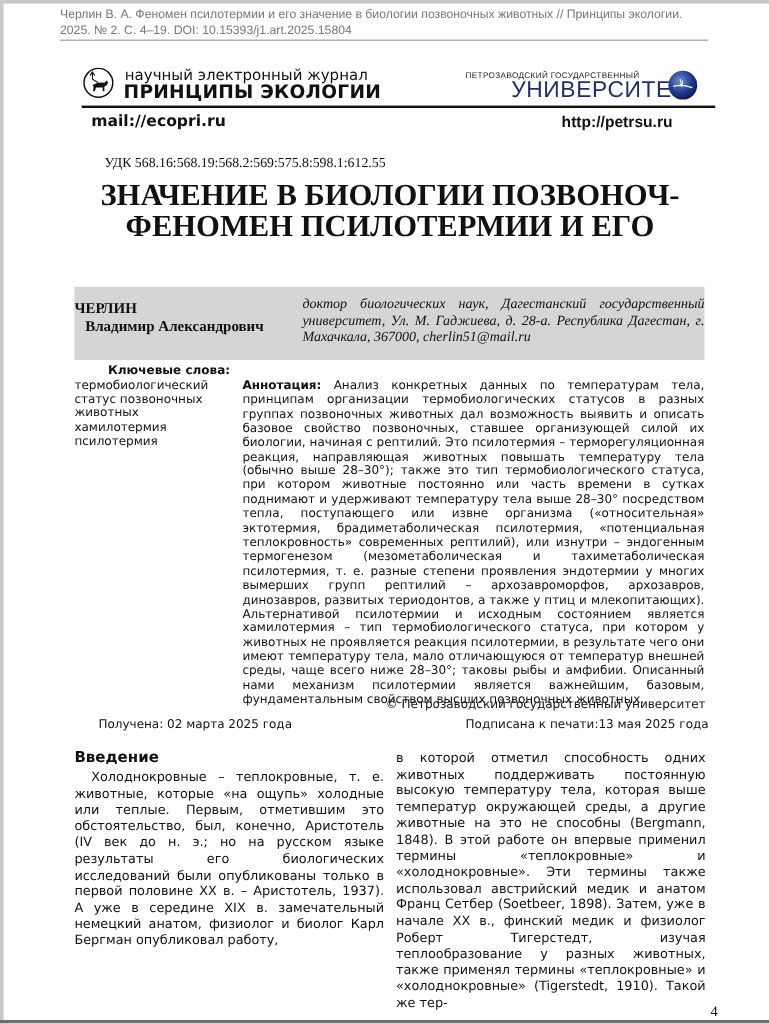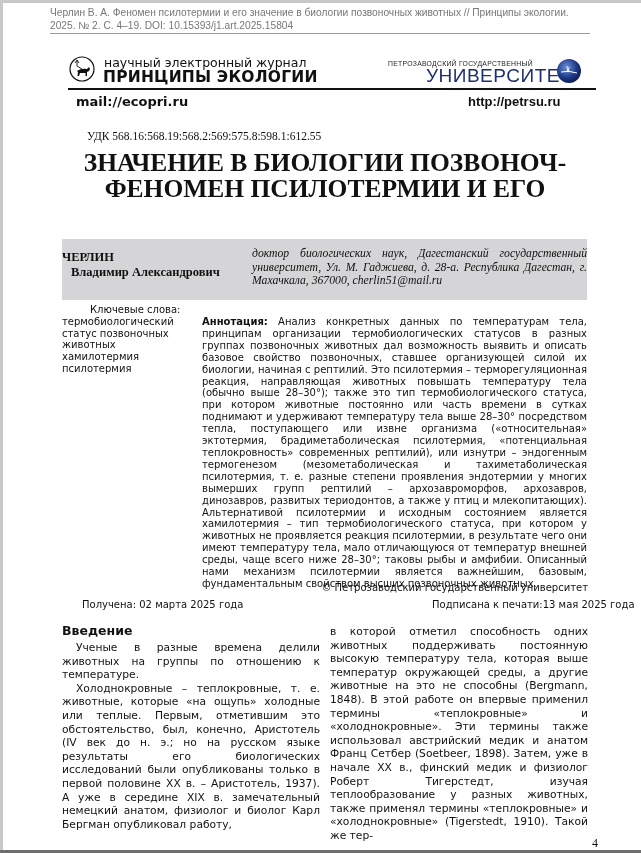--- a/index.html
+++ b/index.html
@@ -25,29 +25,29 @@
 
     .udc { position: absolute; left: 62px; top: 130px; font-family: "Liberation Serif", serif; font-size: 11.5px; color: #111; margin-left: 25px; }
     .title { position: absolute; left: 62px; top: 150px; width: 526px; text-align: center; font-family: "Liberation Serif", serif; font-weight: bold; font-size: 25.5px; line-height: 26px; color: #111; }
 
     .author-band { position: absolute; left: 62px; top: 239px; width: 525px; height: 61px; background: #d5d5d7; }
     .author-last { position: absolute; left: 62px; top: 250px; font-family: "Liberation Serif", serif; font-weight: bold; font-size: 12.5px; color: #111; }
     .author-first { position: absolute; left: 71px; top: 265px; font-family: "Liberation Serif", serif; font-weight: bold; font-size: 12.5px; color: #111; }
     .affiliation { position: absolute; left: 252px; top: 247px; width: 335px; font-family: "Liberation Serif", serif; font-style: italic; font-size: 11.7px; line-height: 13.6px; text-align: justify; color: #111; }
 
     .keywords { position: absolute; left: 62px; top: 304px; width: 135px; font-family: "DejaVu Sans", sans-serif; font-size: 10px; line-height: 11.8px; color: #111; }
-    .keywords .kw-label { font-weight: normal; display: block; padding-left: 28px; }
+    .keywords .kw-label { font-weight: bold; display: block; padding-left: 28px; }
     .keywords .kw { display: block; }
 
     .abstract { position: absolute; left: 202px; top: 316px; width: 385px; font-family: "DejaVu Sans", sans-serif; font-size: 10px; line-height: 11.9px; text-align: justify; color: #111; hyphens: manual; }
     .abstract .ab-label { font-weight: bold; }
     .copyright { position: absolute; left: 318px; top: 582px; width: 270px; text-align: right; font-family: "DejaVu Sans", sans-serif; font-size: 10px; color: #111; }
 
     .received { position: absolute; left: 62px; top: 599px; font-family: "DejaVu Sans", sans-serif; font-size: 10px; color: #111; }
-    .signed { position: absolute; left: 412px; top: 599px; font-family: "DejaVu Sans", sans-serif; font-size: 10px; color: #111; }
+    .signed { position: absolute; left: 368px; top: 599px; font-family: "DejaVu Sans", sans-serif; font-size: 10px; color: #111; }
     .b { font-weight: normal; margin-left: 20px; }
 
     .intro-heading { position: absolute; left: 62px; top: 623px; font-family: "DejaVu Sans", sans-serif; font-weight: bold; font-size: 12.5px; color: #111; text-align: center; }
     .col { position: absolute; font-family: "DejaVu Sans", sans-serif; font-size: 10.7px; line-height: 13.6px; text-align: justify; color: #111; }
     .col-left { left: 62px; top: 641px; width: 258px; }
     .col-right { left: 330px; top: 625px; width: 258px; }
     .col p { text-indent: 14px; }
     .col-right p { text-indent: 0; }
     .page-number { position: absolute; left: 592px; top: 836px; font-family: "Liberation Serif", serif; font-size: 12px; color: #111; }
   </style>
@@ -109,20 +109,19 @@
 </div>
 
 <div class="abstract"><span class="ab-label">Аннотация:</span><span> Анализ конкретных данных по температурам тела, принципам организации термобиологических статусов в разных группах позвоночных животных дал возможность выявить и описать базовое свойство позвоночных, ставшее организующей силой их биологии, начиная с рептилий. Это псилотермия – терморегуляционная реакция, направляющая животных повышать температуру тела (обычно выше 28–30°); также это тип термобиологического статуса, при котором животные постоянно или часть времени в сутках поднимают и удерживают температуру тела выше 28–30° посредством тепла, поступающего или извне организма («относительная» эктотермия, брадиметаболическая псилотермия, «потенциальная теплокровность» современных рептилий), или изнутри – эндогенным термогенезом (мезометаболическая и тахиметаболическая псилотермия, т. е. разные степени проявления эндотермии у многих вымерших групп рептилий – архозавроморфов, архозавров, динозавров, развитых териодонтов, а также у птиц и млекопитающих). Альтернативой псилотермии и исходным состоянием является хамилотермия – тип термобиологического статуса, при котором у животных не проявляется реакция псилотермии, в результате чего они имеют температуру тела, мало отличающуюся от температур внешней среды, чаще всего ниже 28–30°; таковы рыбы и амфибии. Описанный нами механизм псилотермии является важнейшим, базовым, фундаментальным свойством высших позвоночных животных.</span></div>
 <div class="copyright">© Петрозаводский государственный университет</div>
 
 <div class="received"><span class="b">Получена:</span><span> 02 марта 2025 года</span></div>
 <div class="signed"><span class="b">Подписана к печати:</span><span>13 мая 2025 года</span></div>
 
 <div class="intro-heading">Введение</div>
 <div class="col col-left">
-  <p>Ученые в разные времена делили животных на группы по отношению к температуре.</p>
   <p>Холоднокровные – теплокровные, т. е. животные, которые «на ощупь» холодные или теплые. Первым, отметившим это обстоятельство, был, конечно, Аристотель (IV век до н. э.; но на русском языке результаты его биологических исследований были опубликованы только в первой половине XX в. – Аристотель, 1937). А уже в середине XIX в. замечательный немецкий анатом, физиолог и биолог Карл Бергман опубликовал работу,</p>
 </div>
 <div class="col col-right">
   <p>в которой отметил способность одних животных поддерживать постоянную высокую температуру тела, которая выше температур окружающей среды, а другие животные на это не способны (Bergmann, 1848). В этой работе он впервые применил термины «теплокровные» и «холоднокровные». Эти термины также использовал австрийский медик и анатом Франц Сетбер (Soetbeer, 1898). Затем, уже в начале XX в., финский медик и физиолог Роберт Тигерстедт, изучая теплообразование у разных животных, также применял термины «теплокровные» и «холоднокровные» (Tigerstedt, 1910). Такой же тер-</p>
 </div>
 
 <div class="page-number">4</div>
 
 </body></html>

